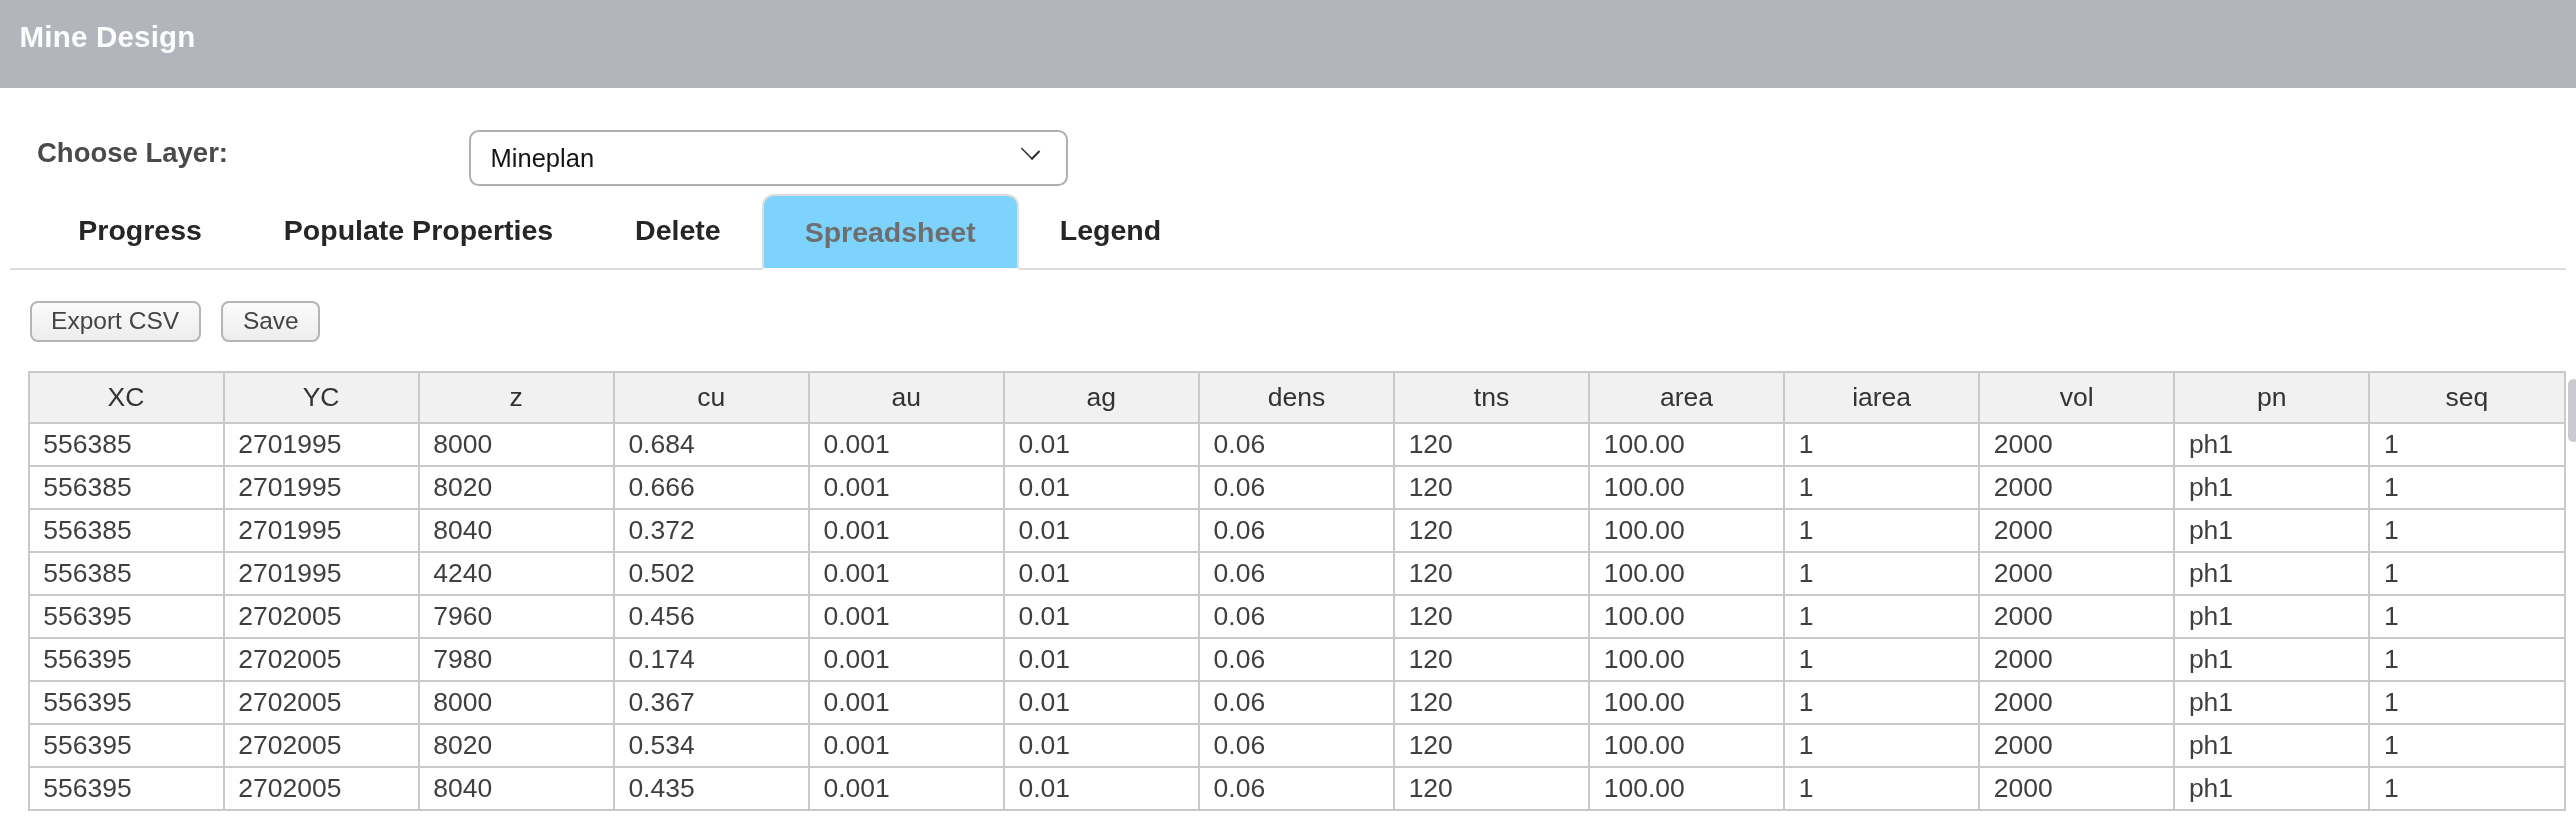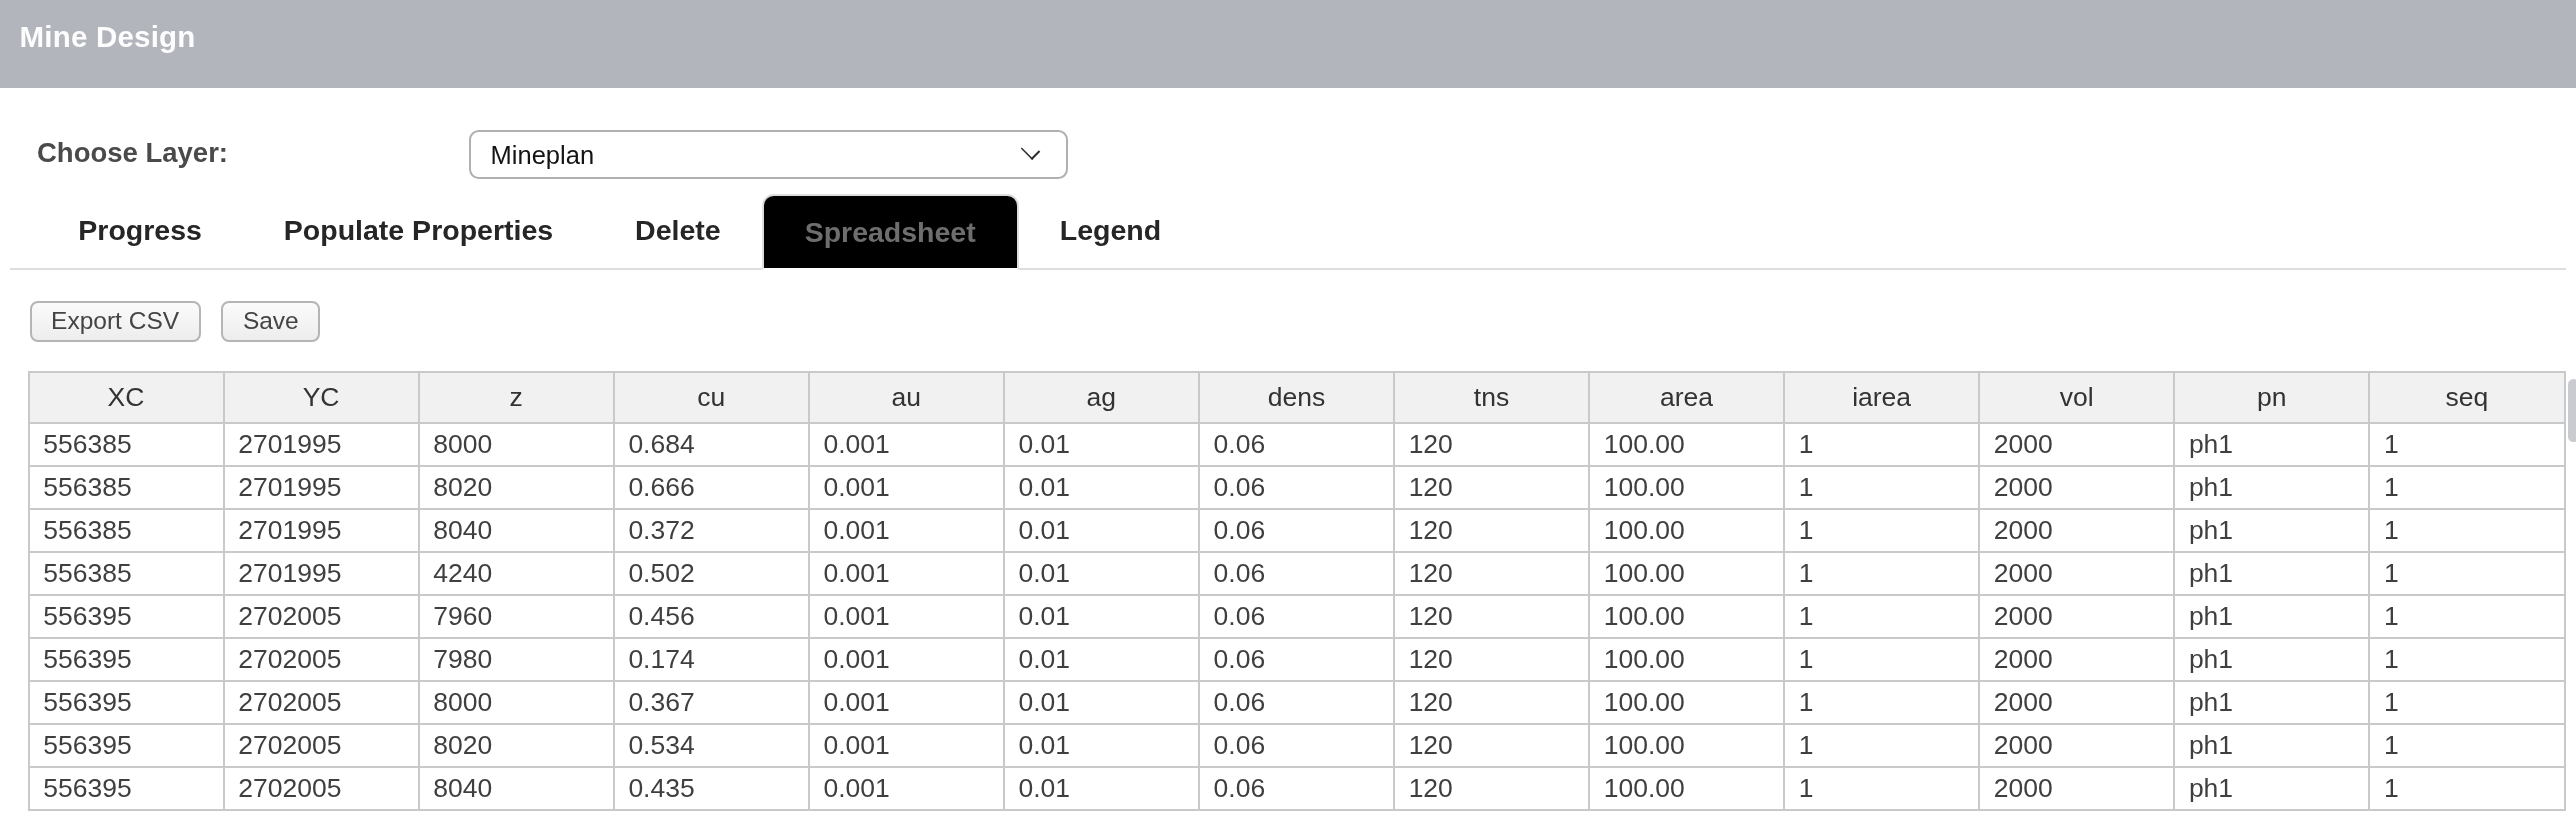--- a/index.html
+++ b/index.html
@@ -19,21 +19,21 @@
   
   .layer-row{
     margin:42px 0 0 37px;display:flex;align-items:center;height:45px;
   }
   .layer-label{
     font-size:27.5px;font-weight:bold;color:#4a4a4a;min-width:432px;
   }
   .select-wrap{position:relative;width:599px;height:45px;}
   .layer-select{
     -webkit-appearance:none;appearance:none;
-    width:599px;height:49px;box-sizing:border-box;
+    width:599px;height:56px;box-sizing:border-box;
     border:2px solid #b0b0b0;border-radius:9.8px;background:#ffffff;
     font-family:inherit;font-size:25.5px;color:#141414;padding:0 59px 0 19.6px;
     outline:none;
   }
   .chevron{
     position:absolute;right:27.5px;top:13.7px;width:17.7px;height:9.8px;
     pointer-events:none;
   }
   .chevron:before{
     content:"";position:absolute;left:0;top:0;width:13.7px;height:13.7px;
@@ -45,21 +45,21 @@
     display:flex;align-items:flex-start;
     margin:18.7px 9.8px 0 9.8px;padding-left:27.5px;
     border-bottom:2px solid #dddddd;
   }
   .tab{
     height:72px;line-height:72px;padding:0 41px;
     font-size:28.5px;font-weight:bold;color:#262626;cursor:pointer;
     white-space:nowrap;
   }
   .tab.active{
-    color:#6e6e6e;background:#000000;
+    color:#6e6e6e;background:#7dd3fc;
     border:2px solid #dddddd;border-bottom:2px solid #ffffff;
     border-radius:11.8px 11.8px 0 0;margin-bottom:-2px;
   }
   
   .toolbar{margin:31px 0 0 29.5px;display:flex;gap:20.6px;}
   .btn{
     height:41px;box-sizing:border-box;padding:0 19.6px;
     border:2px solid #b5b5b5;border-radius:7.9px;
     background:linear-gradient(#fbfbfb,#ededed);
     font-family:inherit;font-size:24.5px;color:#444444;cursor:pointer;

